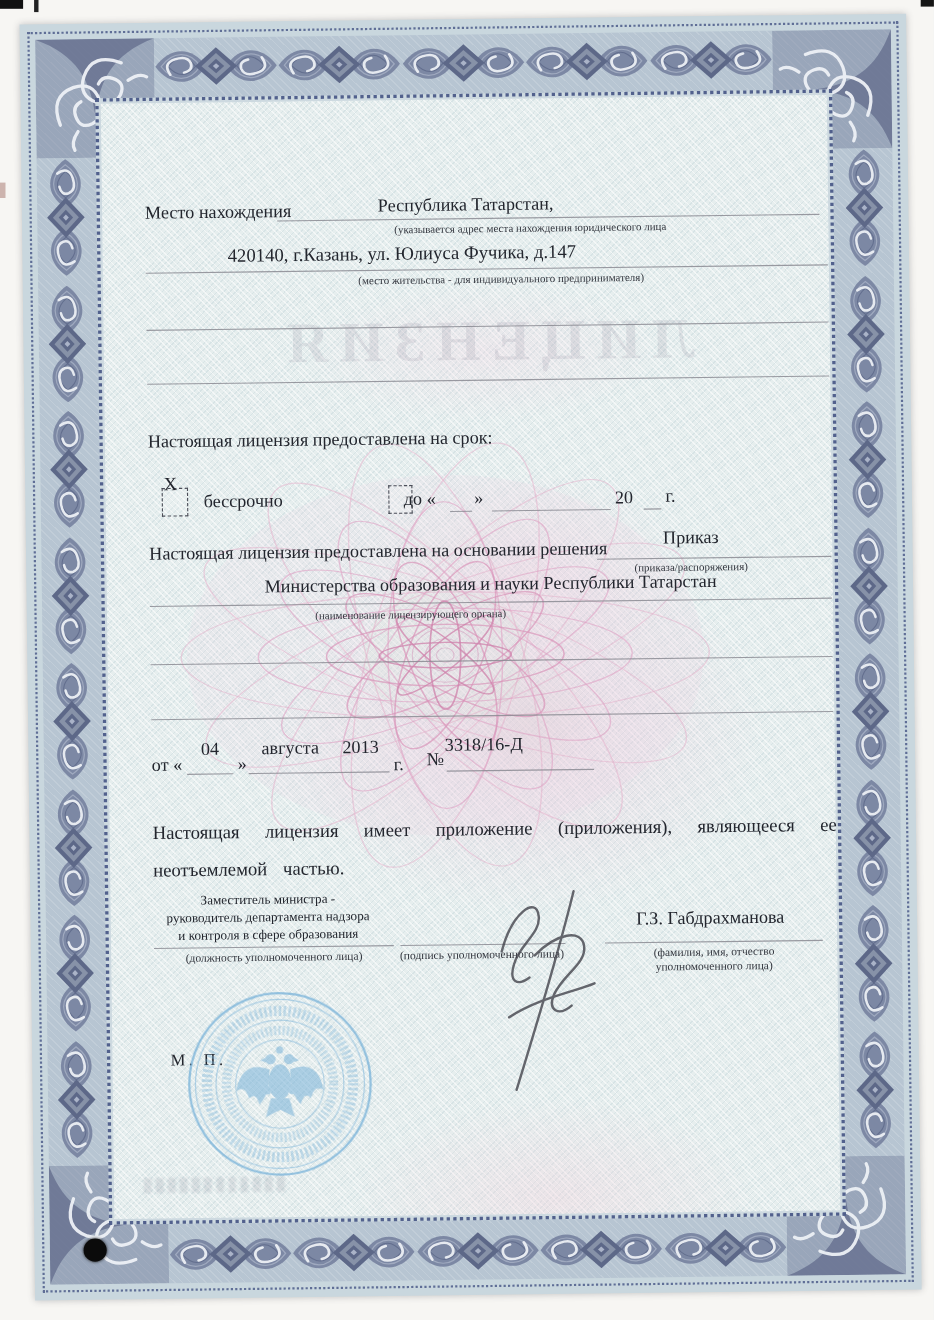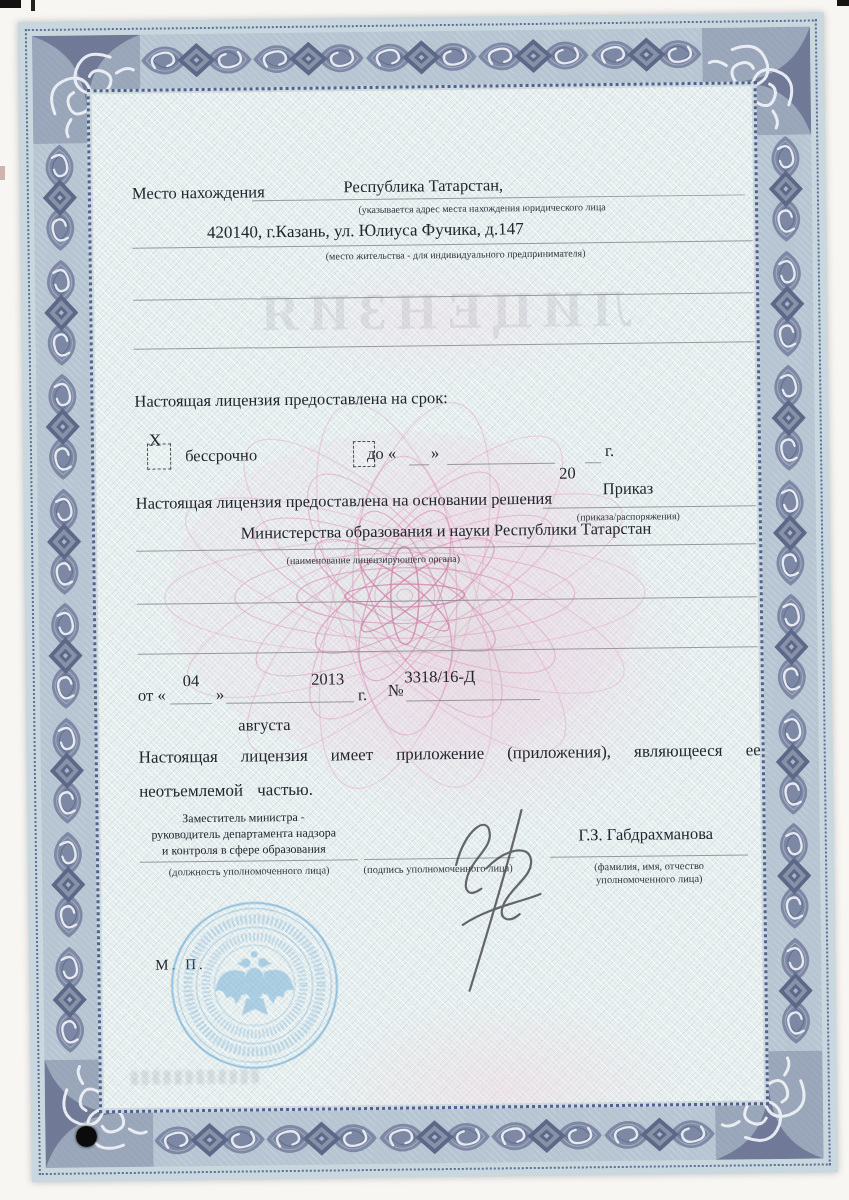--- a/index.html
+++ b/index.html
@@ -340,39 +340,39 @@
     <span class="t" style="left:112px;top:372px;">Настоящая лицензия предоставлена на срок:</span>
     <div class="cb" style="left:124px;top:423px;width:22px;height:24px;">
       <span class="xm">X</span>
     </div>
     <span class="t" style="left:162px;top:427px;">бессрочно</span>
     <div class="cb" style="left:330px;top:423px;width:20px;height:24px;"></div>
     <span class="t" style="left:344px;top:427px;">до «</span>
     <div class="rule" style="left:386px;top:447px;width:20px;"></div>
     <span class="t" style="left:408px;top:427px;">»</span>
     <div class="rule" style="left:424px;top:447px;width:108px;"></div>
-    <span class="t" style="left:536px;top:449px;">20</span>
+    <span class="t" style="left:536px;top:428px;">20</span>
     <div class="rule" style="left:562px;top:447px;width:16px;"></div>
     <span class="t" style="left:582px;top:427px;">г.</span>
 
     <span class="t" style="left:112px;top:474px;">Настоящая лицензия предоставлена на основании решения</span>
     <div class="val" style="left:532px;top:464px;width:145px;">Приказ</div>
     <div class="rule" style="left:519px;top:492px;width:213px;"></div>
     <div class="note" style="left:532px;top:496px;width:145px;">(приказа/распоряжения)</div>
     <div class="val" style="left:112px;top:504px;width:620px;">Министерства образования и науки Республики Татарстан</div>
     <div class="rule" style="left:112px;top:530px;width:620px;"></div>
     <div class="note" style="left:209px;top:536px;width:280px;">(наименование лицензирующего органа)</div>
     <div class="rule" style="left:112px;top:583px;width:620px;"></div>
     <div class="rule" style="left:112px;top:633px;width:620px;"></div>
 
     <span class="t" style="left:112px;top:666px;">от «</span>
     <div class="val" style="left:146px;top:651px;width:38px;">04</div>
     <div class="rule" style="left:144px;top:683px;width:42px;"></div>
     <span class="t" style="left:190px;top:666px;">»</span>
-    <div class="val" style="left:202px;top:651px;width:72px;margin-top:45px;">августа</div>
+    <div class="val" style="left:202px;top:651px;width:72px;">августа</div>
     <div class="val" style="left:280px;top:651px;width:44px;">2013</div>
     <div class="rule" style="left:200px;top:683px;width:128px;"></div>
     <span class="t" style="left:332px;top:668px;">г.</span>
     <span class="t" style="left:362px;top:664px;">№</span>
     <div class="val" style="left:372px;top:650px;width:84px;">3318/16-Д</div>
     <div class="rule" style="left:380px;top:683px;width:134px;"></div>
 
     <div class="annex1">Настоящая лицензия имеет приложение (приложения), являющееся ее</div>
     <div class="annex2">неотъемлемой частью.</div>
 

